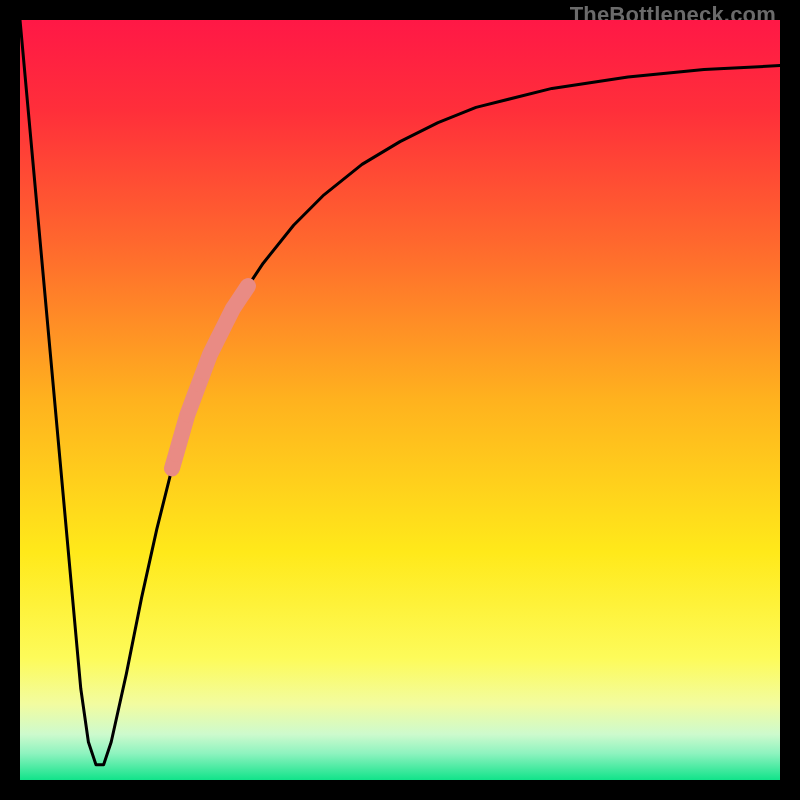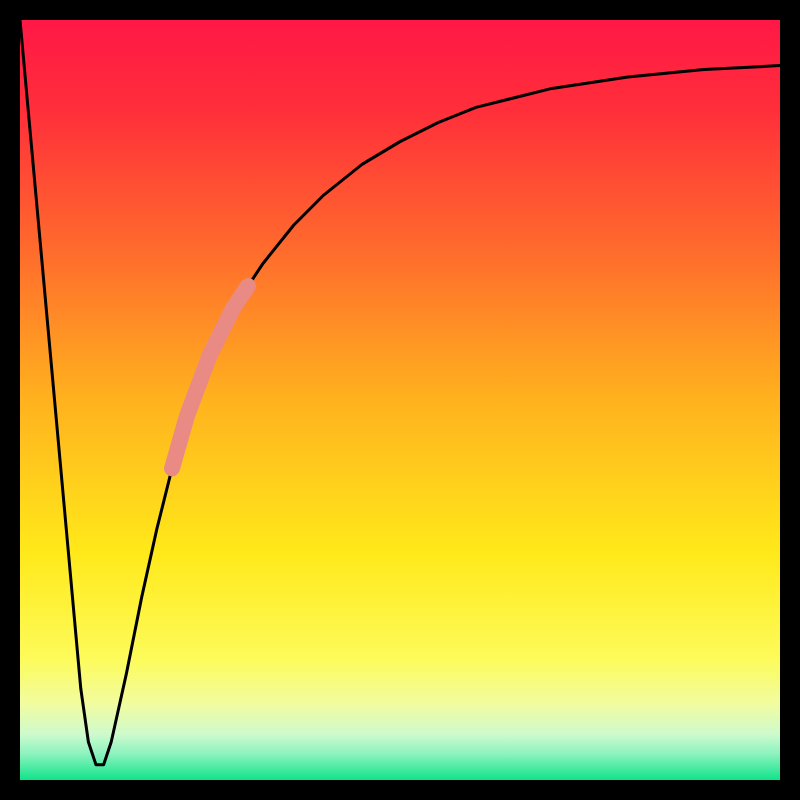--- a/index.html
+++ b/index.html
@@ -32,20 +32,21 @@
     font-weight: 600;
     color: #6b6b6b;
     font-family: Arial, Helvetica, sans-serif;
     letter-spacing: 0.2px;
   }
 </style>
 </head>
 <body>
 
 <div class="frame">
+  <div class="watermark">TheBottleneck.com</div>
   <div class="plot">
     <svg id="svg" width="760" height="760" viewBox="0 0 760 760">
       <defs>
         <linearGradient id="bg-grad" x1="0" y1="0" x2="0" y2="1">
             <stop offset="0%" stop-color="#ff1846"></stop>
             <stop offset="12%" stop-color="#ff2f3a"></stop>
             <stop offset="30%" stop-color="#ff6a2d"></stop>
             <stop offset="50%" stop-color="#ffb21e"></stop>
             <stop offset="70%" stop-color="#ffe91a"></stop>
             <stop offset="84%" stop-color="#fdfb5a"></stop>

